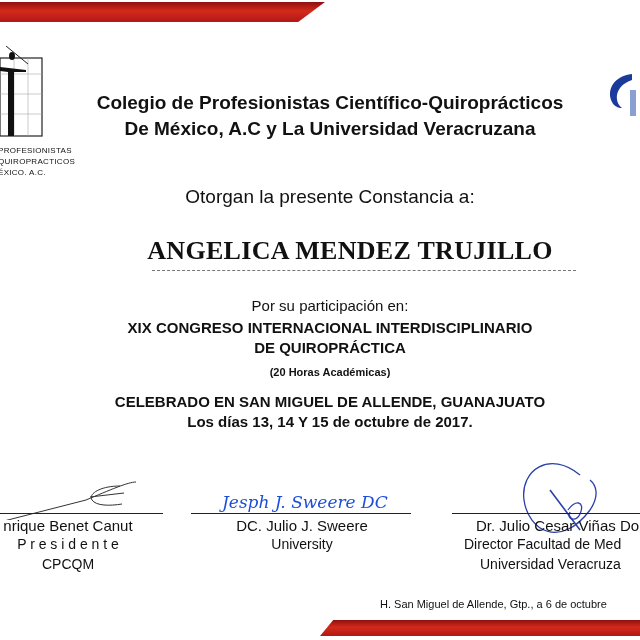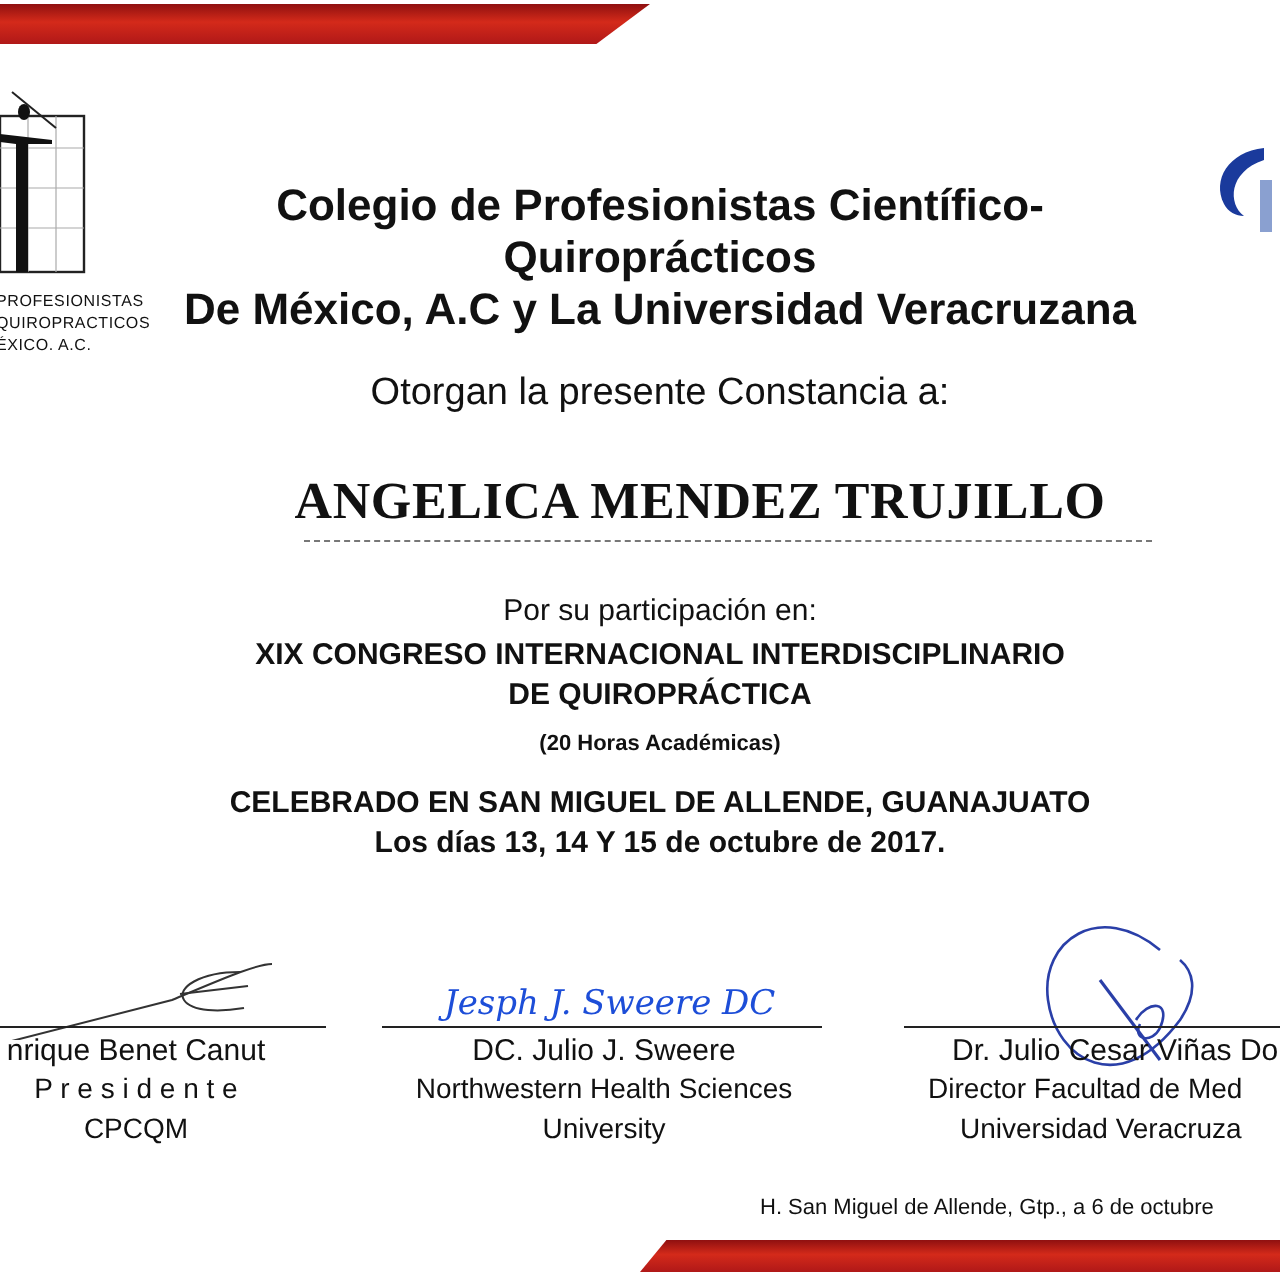--- a/index.html
+++ b/index.html
@@ -1,21 +1,21 @@
 <!DOCTYPE html>
 <html><head>
 <meta charset="utf-8">
 <style>
   html,body{margin:0;padding:0;}
   body{width:640px;height:640px;background:#fff;position:relative;overflow:hidden;font-family:"Liberation Sans",sans-serif;color:#111;}
   .abs{position:absolute;}
   .top-band{left:-10px;top:2px;width:335px;height:20px;background:linear-gradient(180deg,#8f1010 0%,#d42a1a 45%,#b01818 100%);clip-path:polygon(0 0,100% 0,92% 100%,0 100%);}
   .bottom-band{left:320px;top:620px;width:330px;height:16px;background:linear-gradient(180deg,#8f1010 0%,#d42a1a 45%,#b01818 100%);clip-path:polygon(4% 0,100% 0,100% 100%,0 100%);}
   .center{text-align:center;}
-  .heading{left:60px;width:540px;top:90px;font-weight:bold;font-size:22px;line-height:26px;}
+  .heading{left:60px;width:540px;top:90px;font-weight:bold;font-size:19px;line-height:26px;}
   .logo-left{left:-8px;top:44px;width:60px;height:95px;}
   .logo-left-text{left:-2px;top:145px;font-size:8px;line-height:11px;letter-spacing:0.3px;}
   .logo-right{left:600px;top:70px;width:40px;height:50px;}
   .logo-right-text{left:596px;top:150px;font-size:9px;padding-left:44px;}
   .otorgan{left:0;width:660px;top:186px;font-size:19px;}
   .name{left:0;width:700px;top:236px;font-family:"Liberation Serif",serif;font-weight:bold;font-size:26px;letter-spacing:0.3px;}
   .name-line{left:152px;top:270px;width:424px;height:0;border-top:1px dashed #777;}
   .por{left:0;width:660px;top:297px;font-size:15px;}
   .congreso{left:0;width:660px;top:318px;font-size:15px;font-weight:bold;line-height:20px;}
   .horas{left:0;width:660px;top:366px;font-size:11px;font-weight:bold;}
@@ -89,21 +89,20 @@
 <div class="abs center" style="left:-12px;top:517px;width:160px;">
   <div class="sig-name">nrique Benet Canut</div>
   <div class="sig-sub">P r e s i d e n t e</div>
   <div class="sig-sub">CPCQM</div>
 </div>
 
 <div class="abs" style="left:222px;top:492px;font-family:'DejaVu Serif',serif;font-style:italic;font-size:17px;color:#1d4ed8;white-space:nowrap;">Jesph J. Sweere DC</div>
 <div class="abs sig-line" style="left:191px;top:513px;width:220px;"></div>
 <div class="abs center" style="left:186px;top:517px;width:232px;">
   <div class="sig-name">DC. Julio J. Sweere</div>
-  <div class="sig-sub">Northwestern Health Sciences</div>
   <div class="sig-sub">University</div>
 </div>
 
 <div class="abs" style="left:510px;top:450px;width:100px;height:110px;">
   <svg width="100" height="110" viewBox="0 0 100 110">
     <path d="M70 25 C40 0 10 20 14 50 C18 80 50 100 80 60 C90 45 86 35 80 30" fill="none" stroke="#2a3fa8" stroke-width="1.3"></path>
     <path d="M40 40 L70 80" fill="none" stroke="#2a3fa8" stroke-width="1.6"></path>
     <path d="M58 60 C64 50 76 50 70 64 C66 72 56 70 60 62" fill="none" stroke="#2a3fa8" stroke-width="1.3"></path>
   </svg>
 </div>

